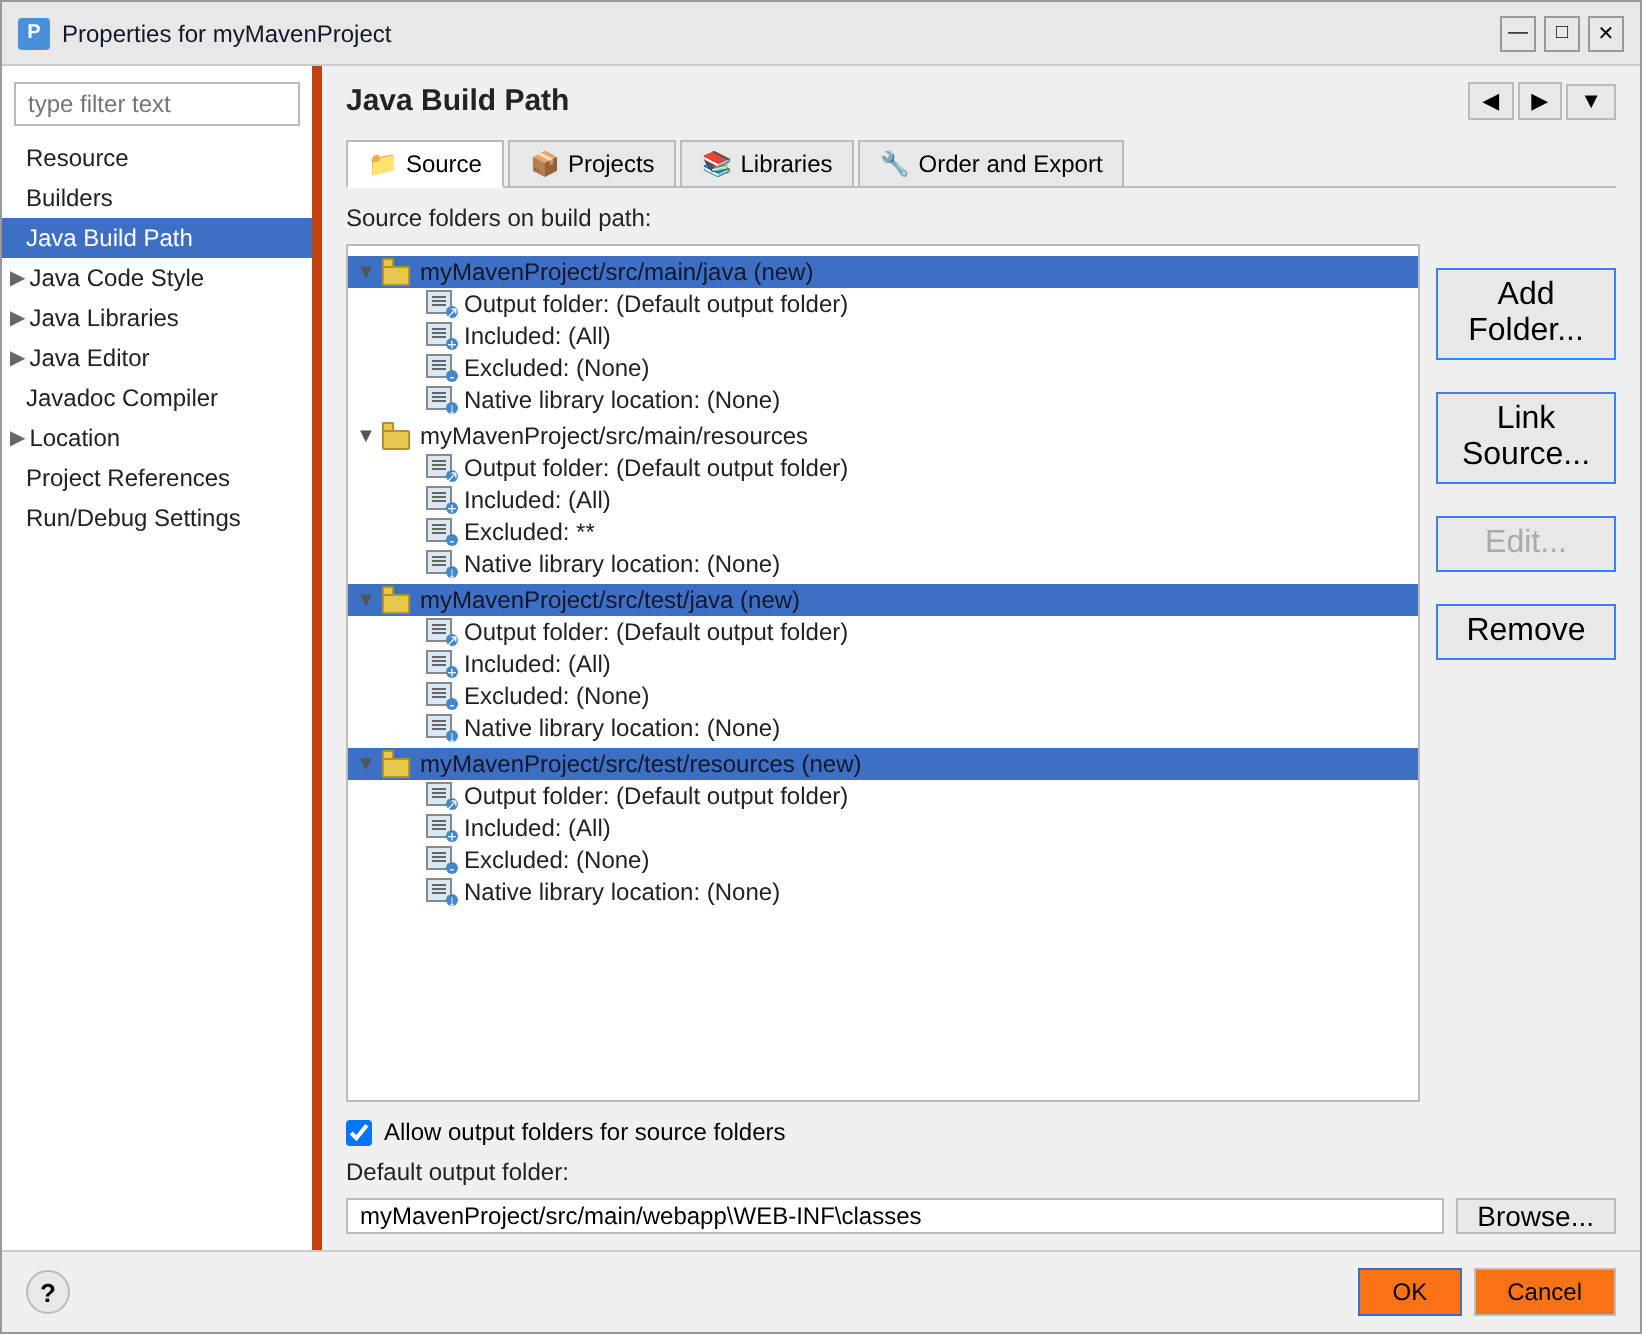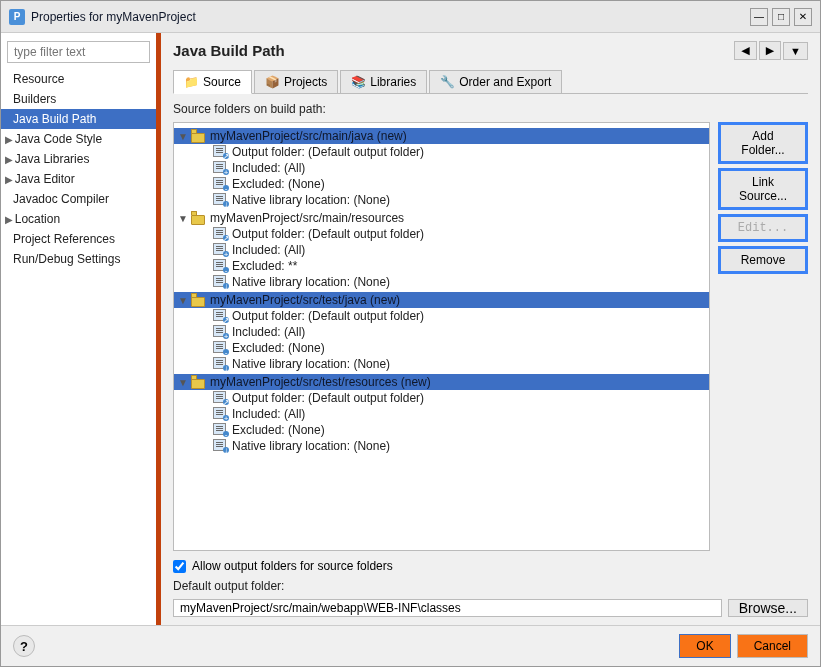--- a/index.html
+++ b/index.html
@@ -294,30 +294,30 @@
     
     .action-buttons {
       display: flex;
       flex-direction: column;
       gap: 4px;
       width: 90px;
       flex-shrink: 0;
     }
     .action-btn {
       padding: 4px 8px;
-      border: 3px solid #3b82f6;
+      border: 1px solid #3b82f6;
       background: #e8e8e8;
       cursor: pointer;
-      font-size: 12px;
+      font-size: 16px;
       text-align: center;
+      margin-top: 12px;
     }
     .action-btn:disabled, .action-btn.disabled {
       color: #aaa;
       cursor: default;
-      font-family: Liberation Mono, monospace;
     }
 
     
     .bottom-section {
       margin-top: 8px;
     }
     .checkbox-row {
       display: flex;
       align-items: center;
       gap: 6px;

